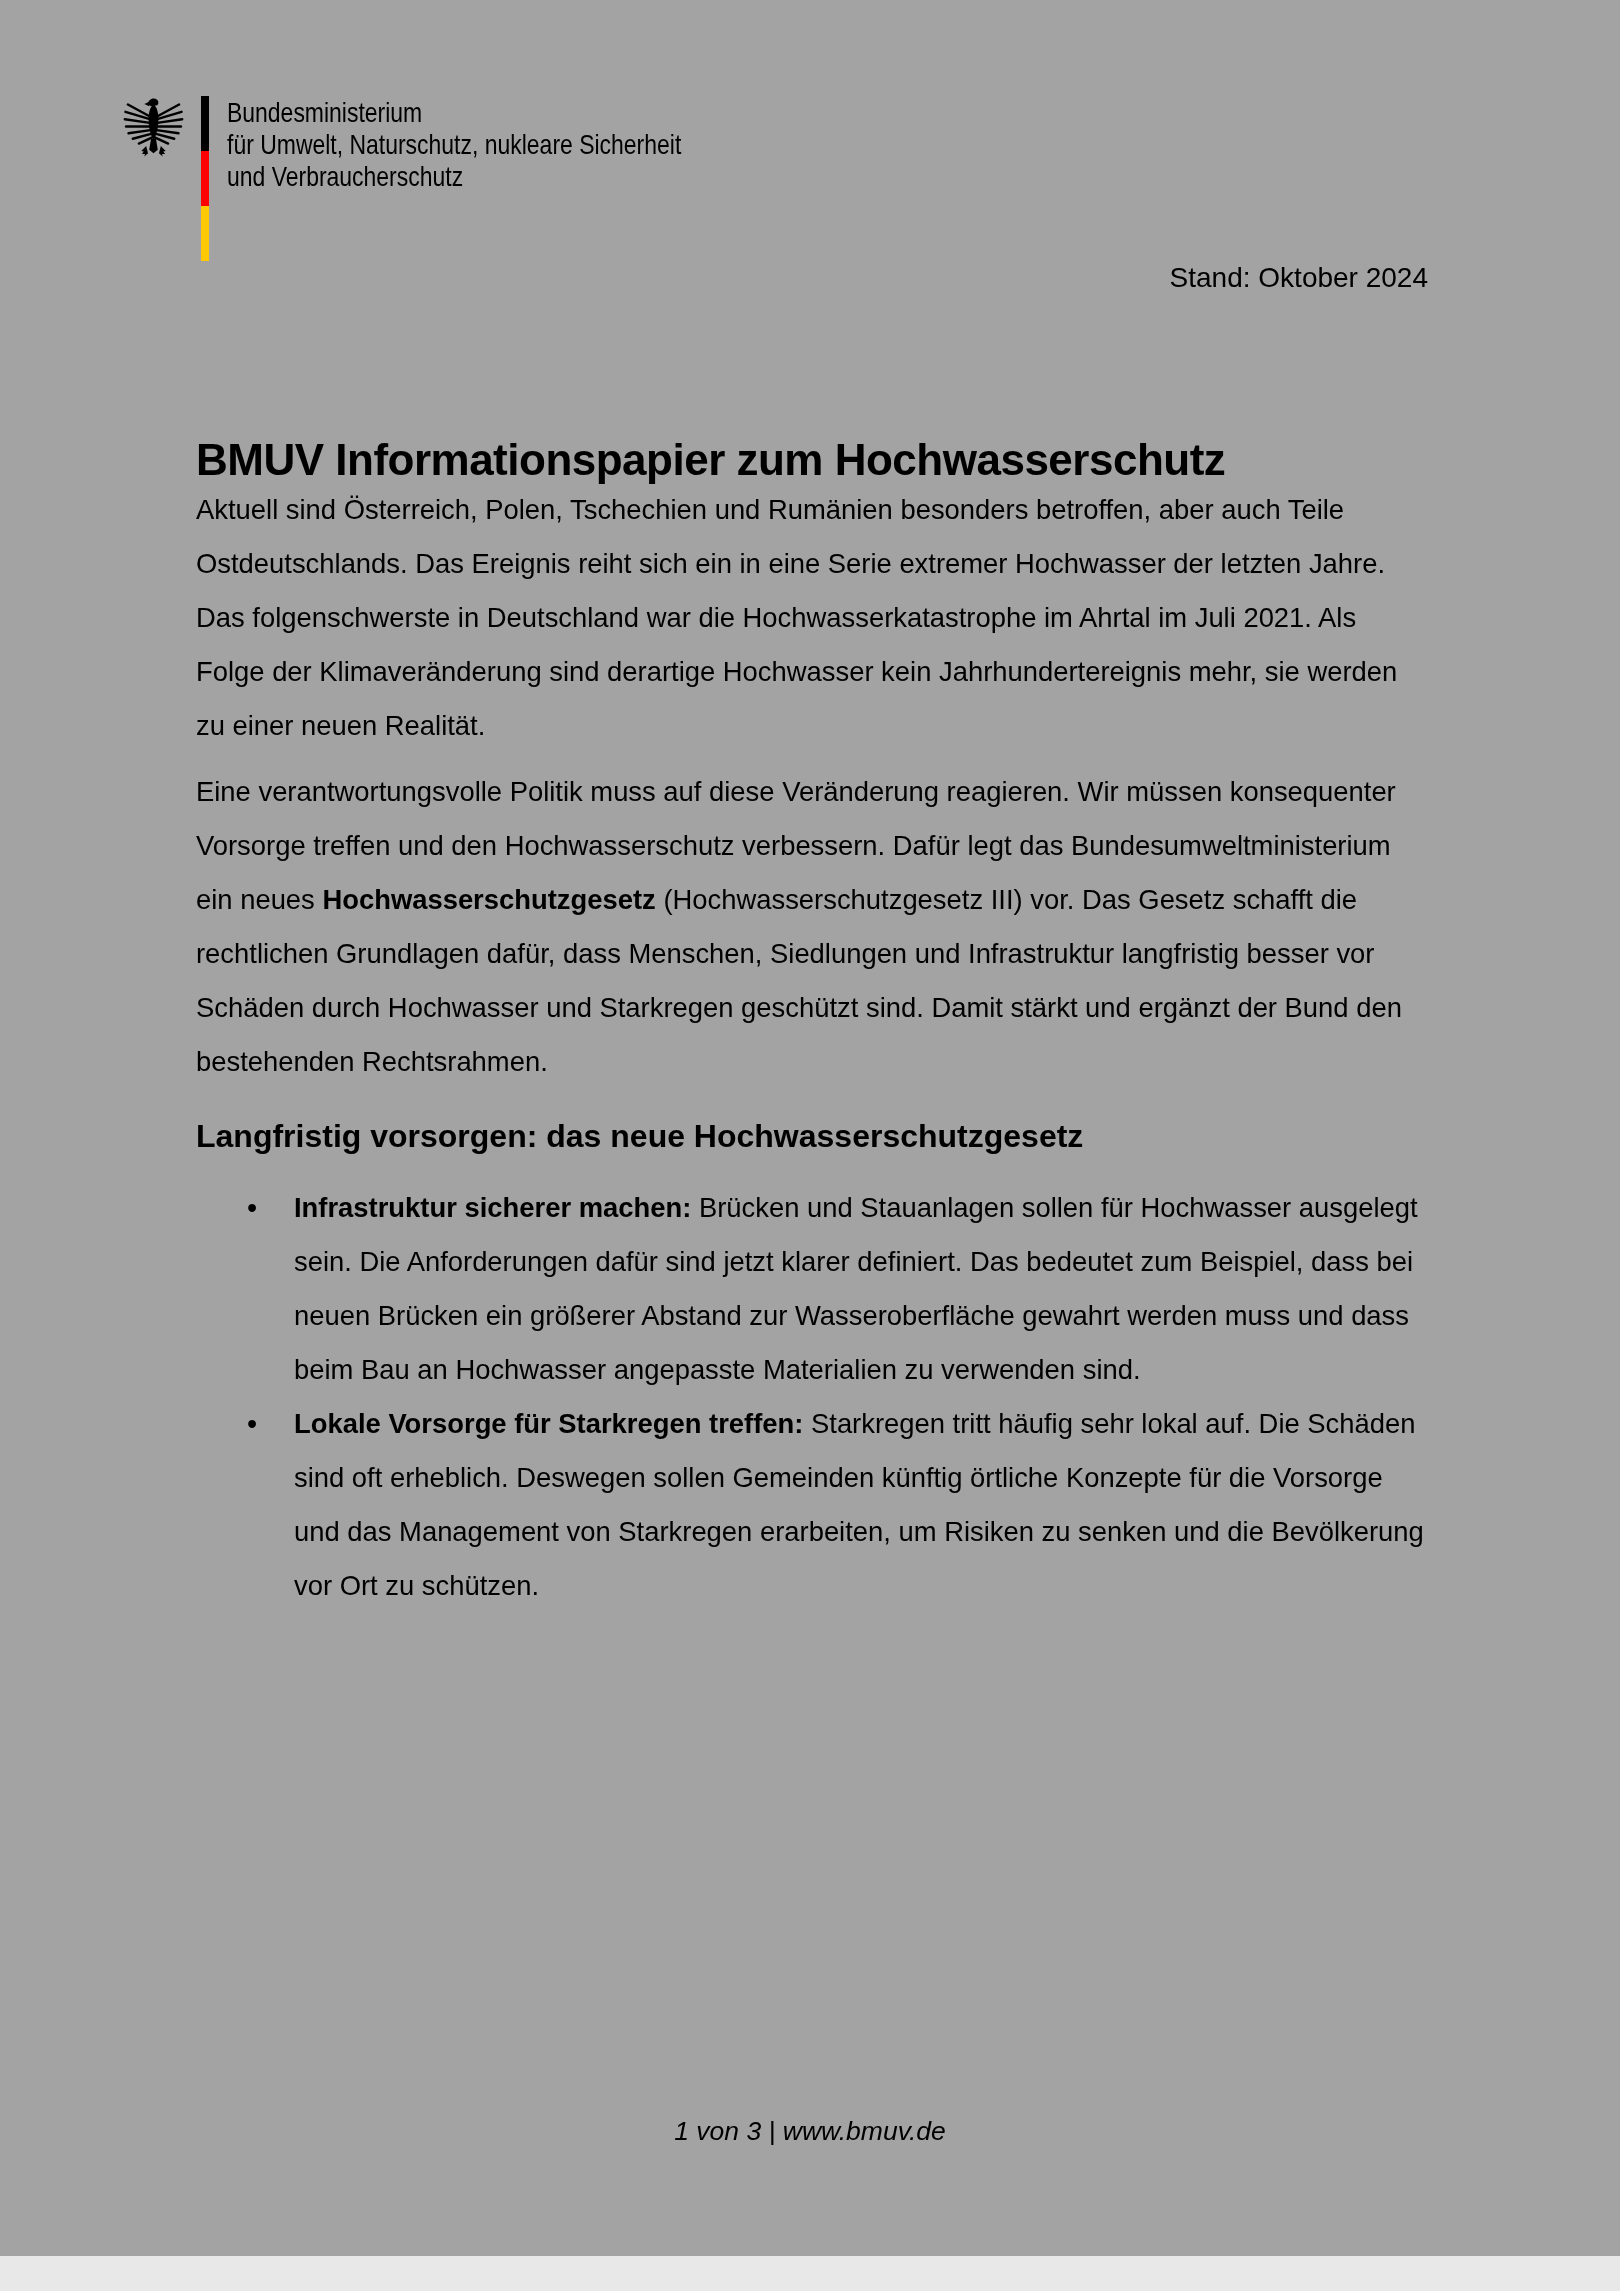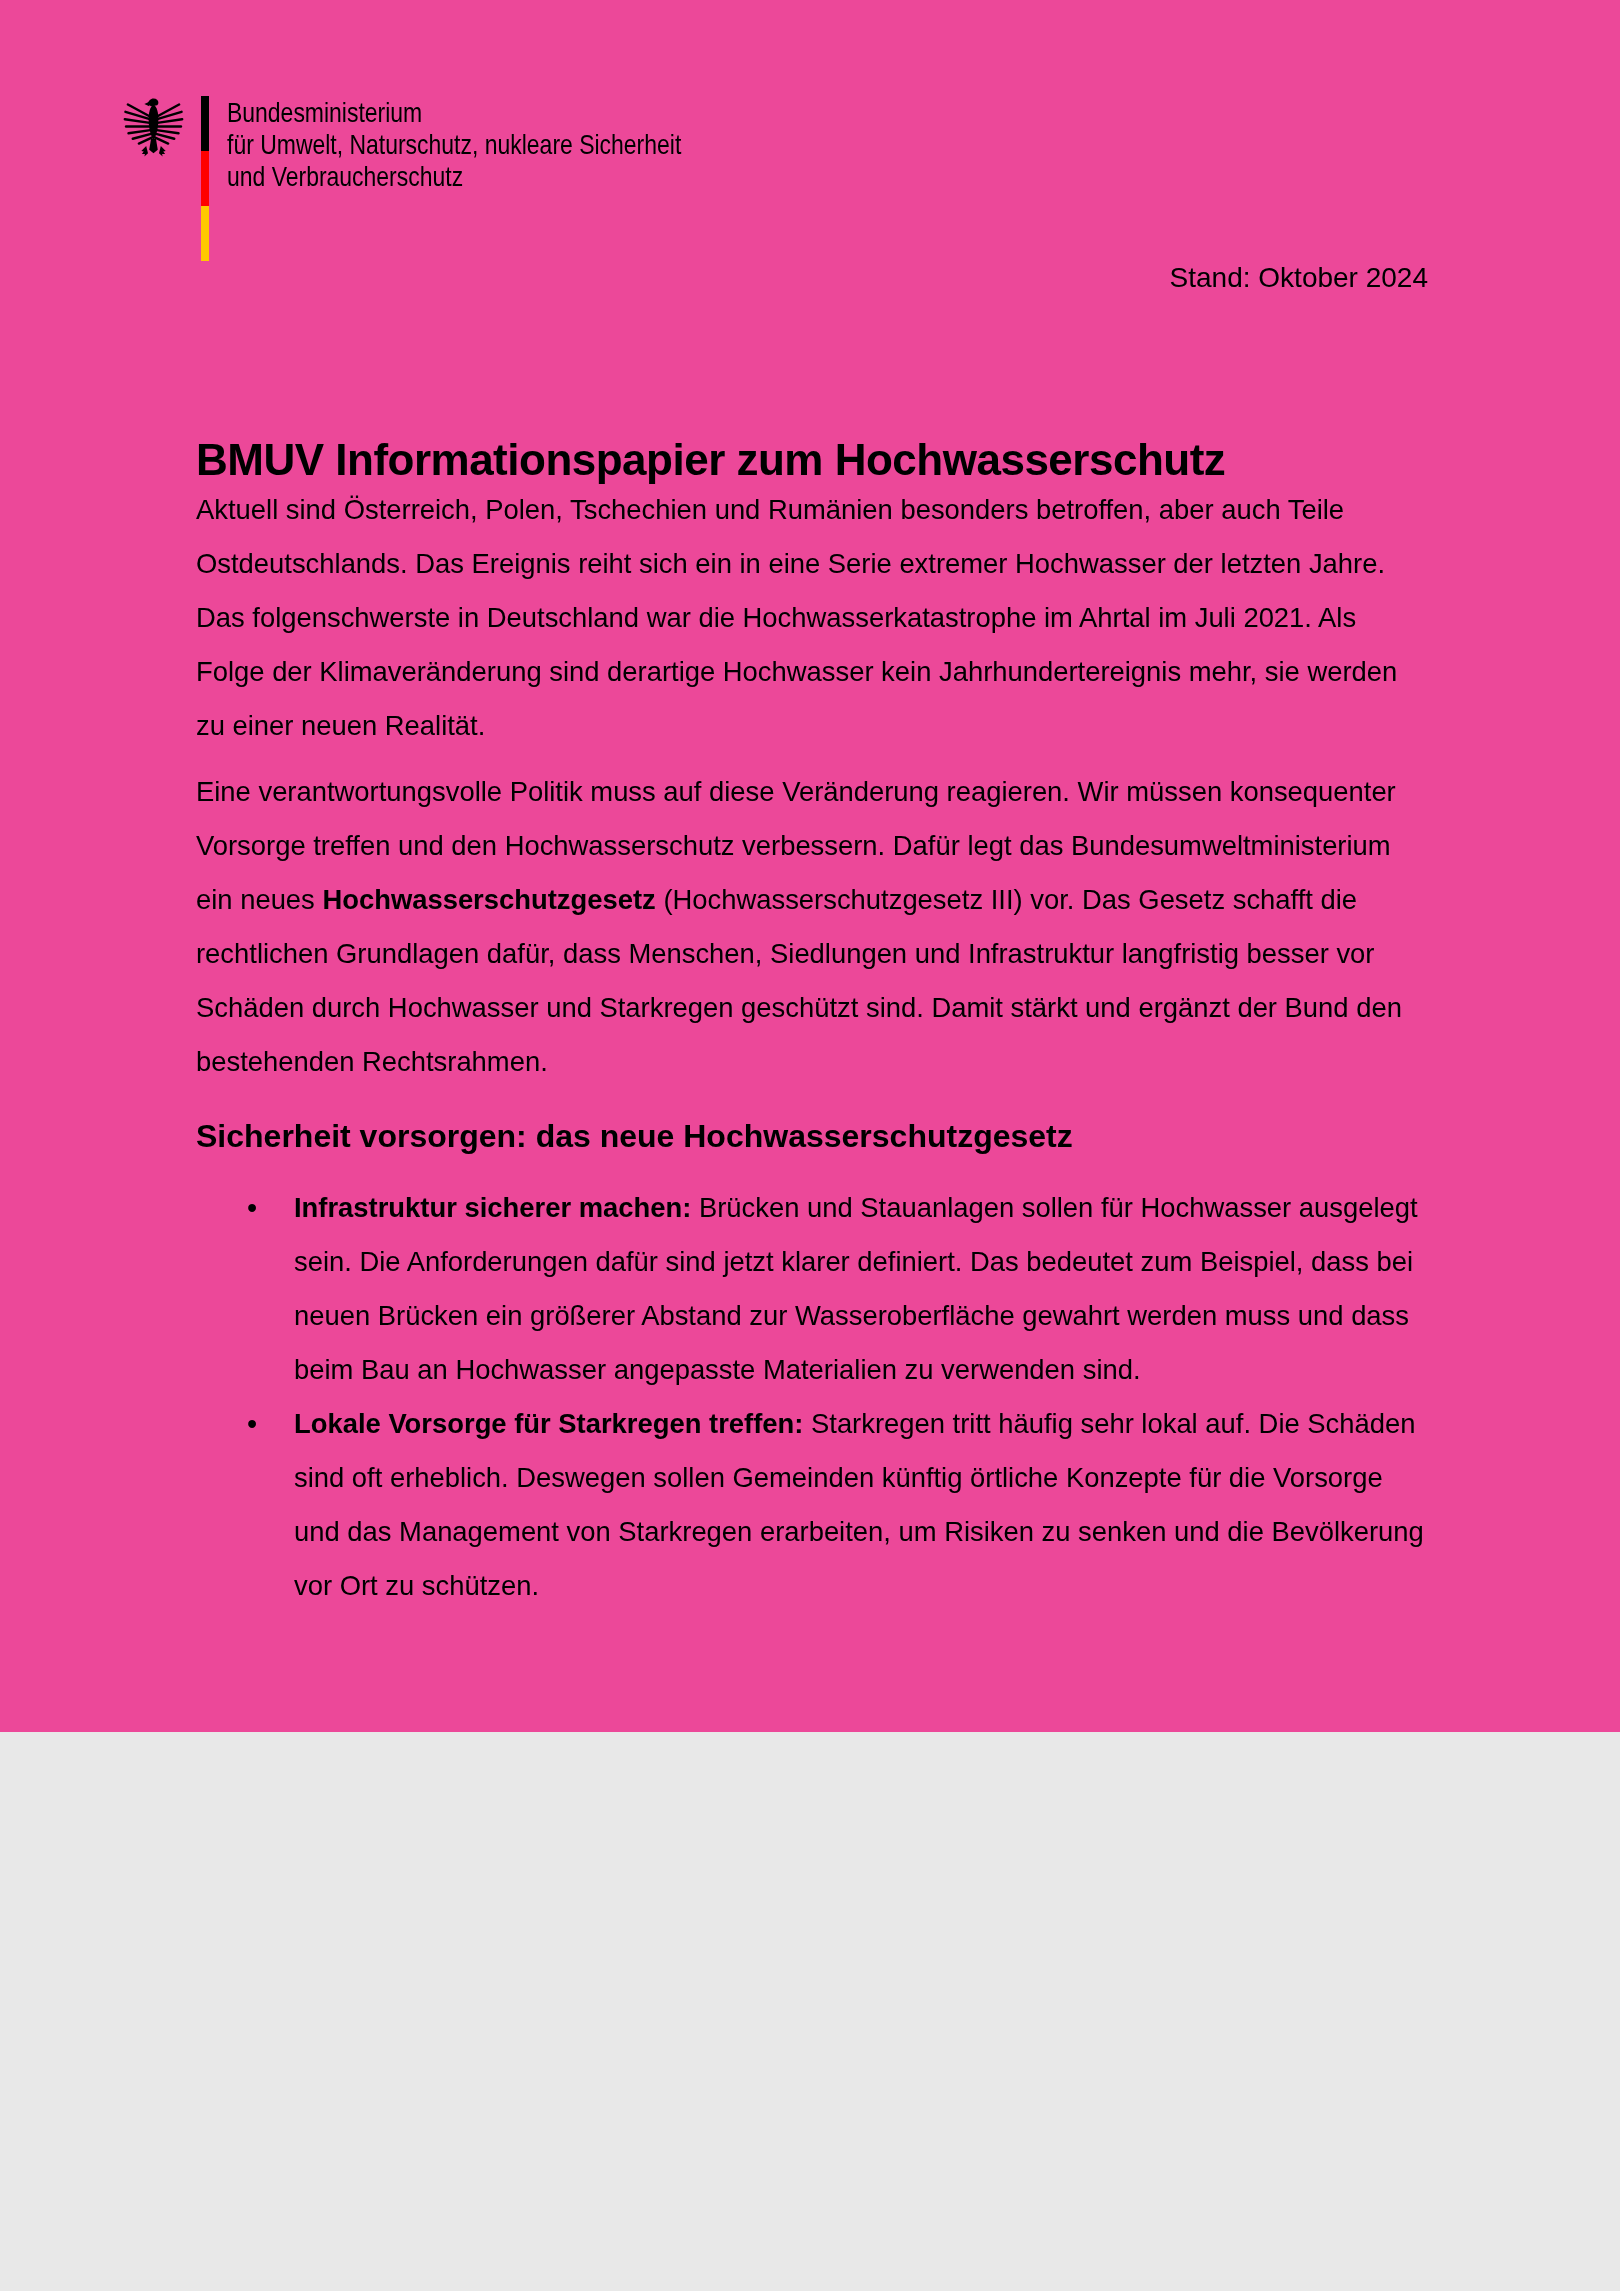--- a/index.html
+++ b/index.html
@@ -1,19 +1,19 @@
 <!DOCTYPE html>
 <html lang="de"><head>
 <meta charset="utf-8">
 <style>
   html,body{margin:0;padding:0;background:#e8e8e8;}
   .page{
     position:relative;
-    width:1620px;height:1732px;
-    background:#ec4899;
+    width:1620px;height:2256px;
+    background:#a3a3a3;
     font-family:"Liberation Sans",sans-serif;
     color:#000;
     overflow:hidden;
     margin:0 auto;
   }
   
   .logo{position:absolute;left:123px;top:96px;display:flex;align-items:flex-start;}
   .eagle{width:61px;height:61px;flex:0 0 auto;}
   .flag{width:8.8px;height:165px;margin-left:16.7px;display:flex;flex-direction:column;flex:0 0 auto;}
   .flag .seg{height:55px;}
@@ -111,21 +111,21 @@
   </div>
 
   <div class="standline">Stand: Oktober 2024</div>
 
   <div class="content">
     <h1 class="doc-title">BMUV Informationspapier zum Hochwasserschutz</h1>
 
     <p class="body"><span>Aktuell sind Österreich, Polen, Tschechien und Rumänien besonders betroffen, aber auch Teile Ostdeutschlands. Das Ereignis reiht sich ein in eine Serie extremer Hochwasser der letzten Jahre. Das folgenschwerste in Deutschland war die Hochwasserkatastrophe im Ahrtal im Juli 2021. Als Folge der Klimaveränderung sind derartige Hochwasser kein Jahrhundertereignis mehr, sie werden zu einer neuen Realität.</span></p>
     <p class="body"><span>Eine verantwortungsvolle Politik muss auf diese Veränderung reagieren. Wir müssen konsequenter Vorsorge treffen und den Hochwasserschutz verbessern. Dafür legt das Bundesumweltministerium ein neues </span><b>Hochwasserschutzgesetz</b><span> (Hochwasserschutzgesetz III) vor. Das Gesetz schafft die rechtlichen Grundlagen dafür, dass Menschen, Siedlungen und Infrastruktur langfristig besser vor Schäden durch Hochwasser und Starkregen geschützt sind. Damit stärkt und ergänzt der Bund den bestehenden Rechtsrahmen.</span></p>
 
-    <h2 class="section-heading">Sicherheit vorsorgen: das neue Hochwasserschutzgesetz</h2>
+    <h2 class="section-heading">Langfristig vorsorgen: das neue Hochwasserschutzgesetz</h2>
 
 
     <ul class="bullets">
         <li><b>Infrastruktur sicherer machen:</b><span> Brücken und Stauanlagen sollen für Hochwasser ausgelegt sein. Die Anforderungen dafür sind jetzt klarer definiert. Das bedeutet zum Beispiel, dass bei neuen Brücken ein größerer Abstand zur Wasseroberfläche gewahrt werden muss und dass beim Bau an Hochwasser angepasste Materialien zu verwenden sind.</span></li>
         <li><b>Lokale Vorsorge für Starkregen treffen:</b><span> Starkregen tritt häufig sehr lokal auf. Die Schäden sind oft erheblich. Deswegen sollen Gemeinden künftig örtliche Konzepte für die Vorsorge und das Management von Starkregen erarbeiten, um Risiken zu senken und die Bevölkerung vor Ort zu schützen.</span></li>
       </ul>
   </div>
 
   <div class="page-footer">1 von 3 | www.bmuv.de</div>
 

